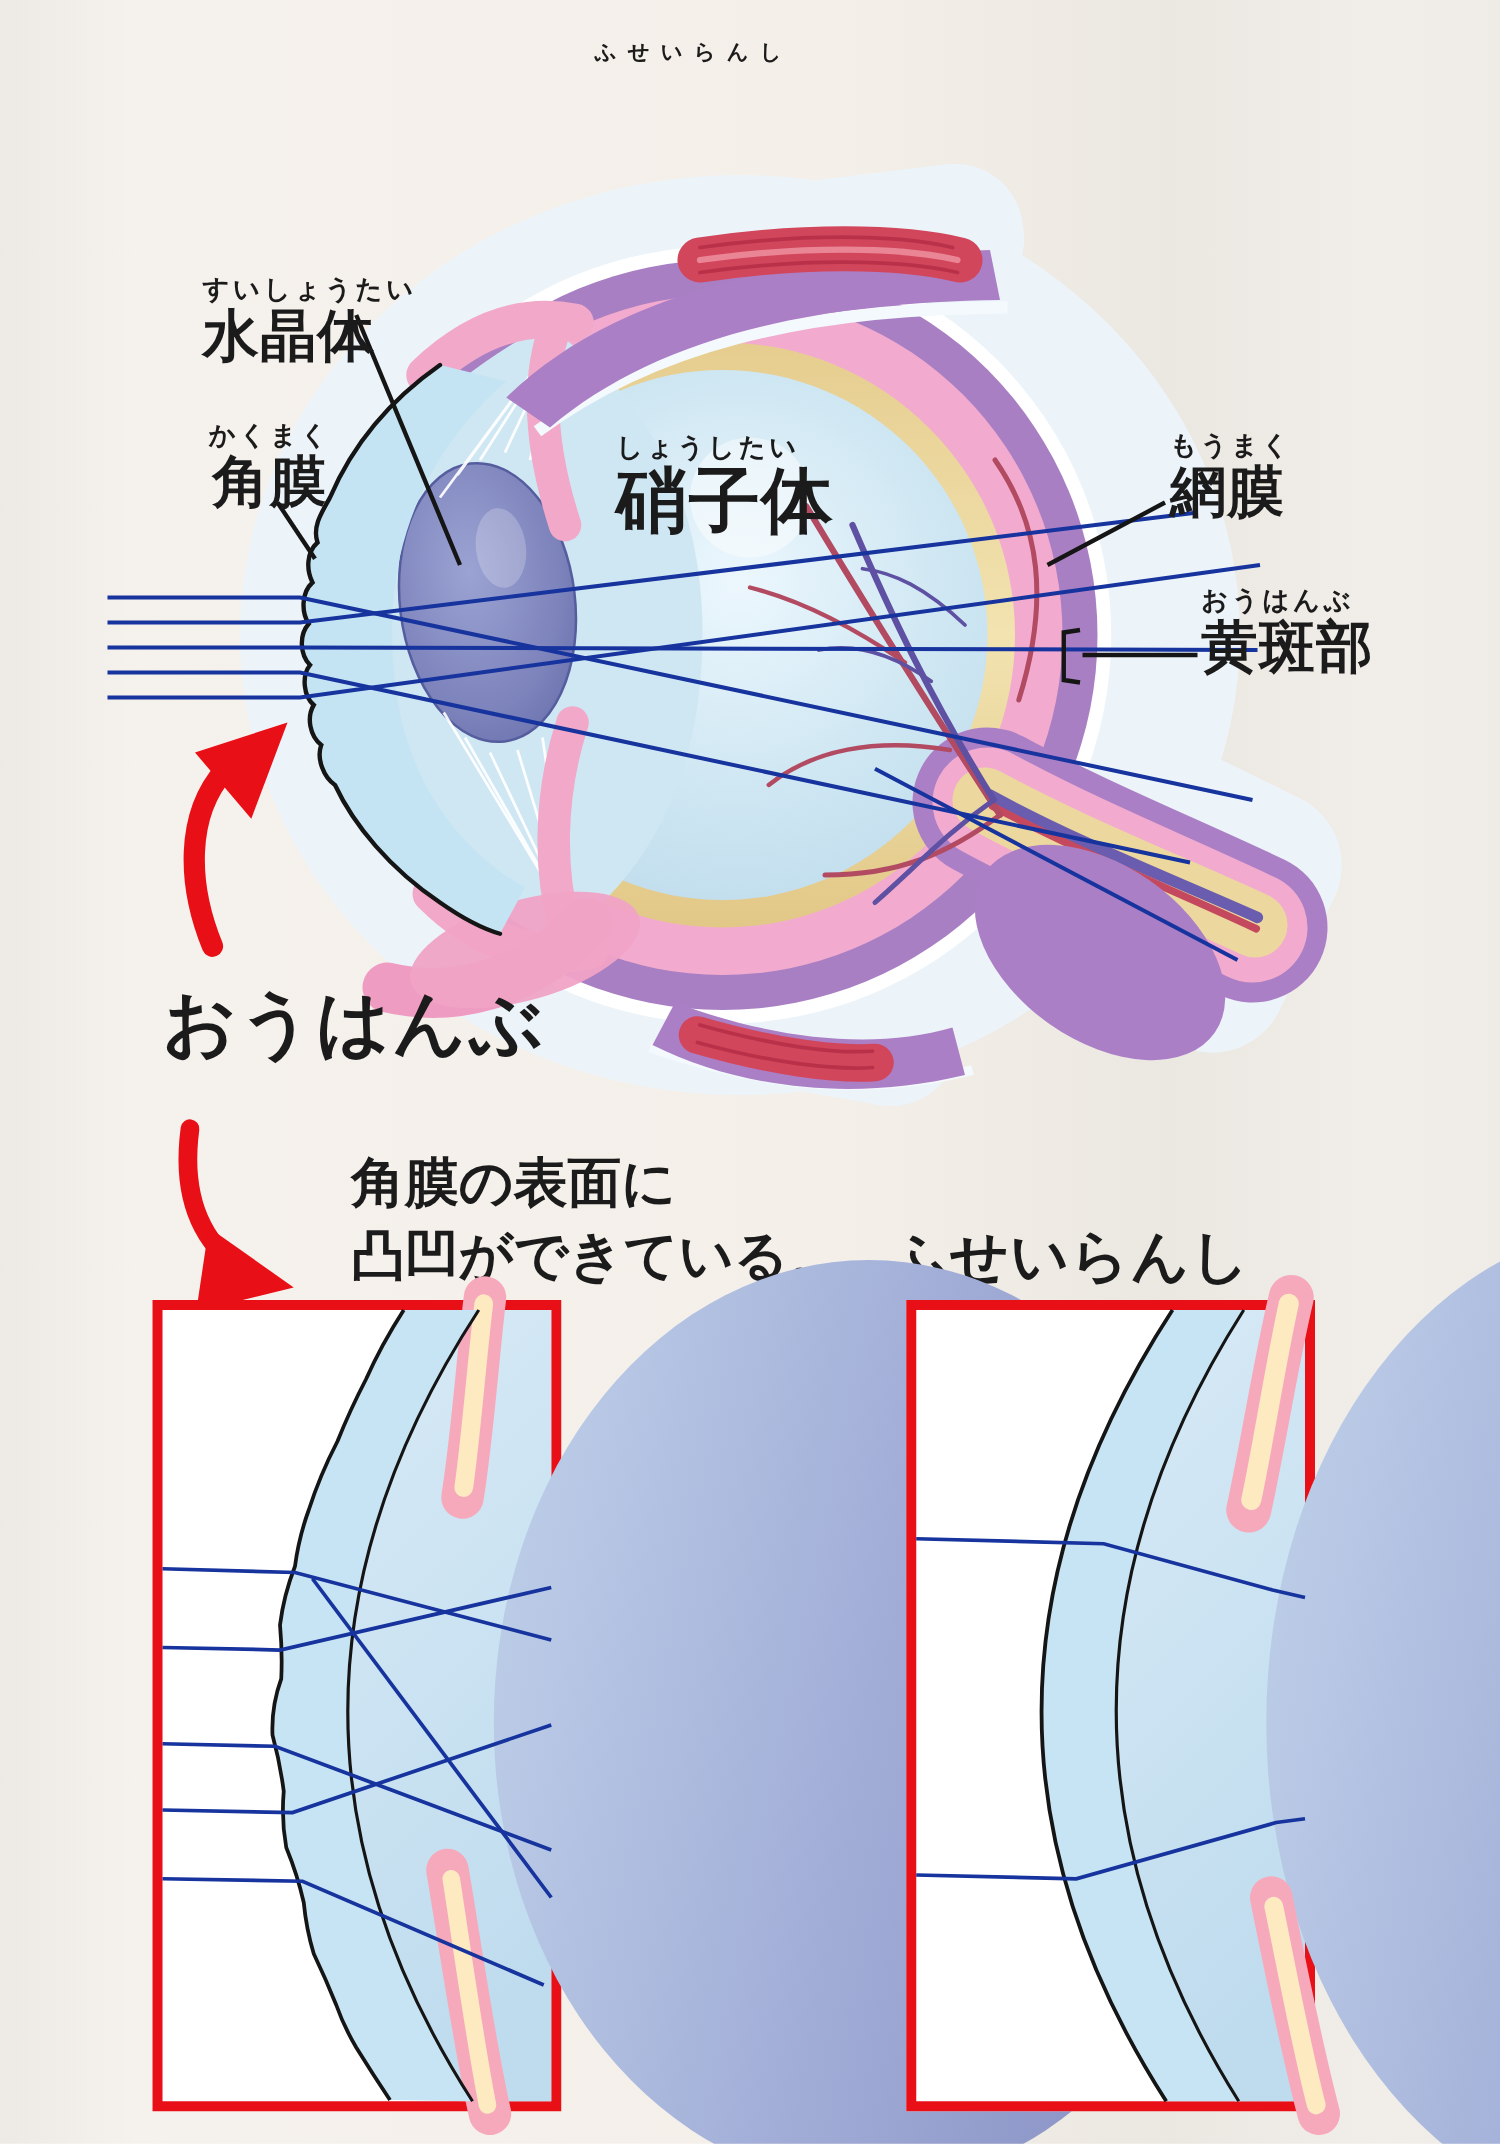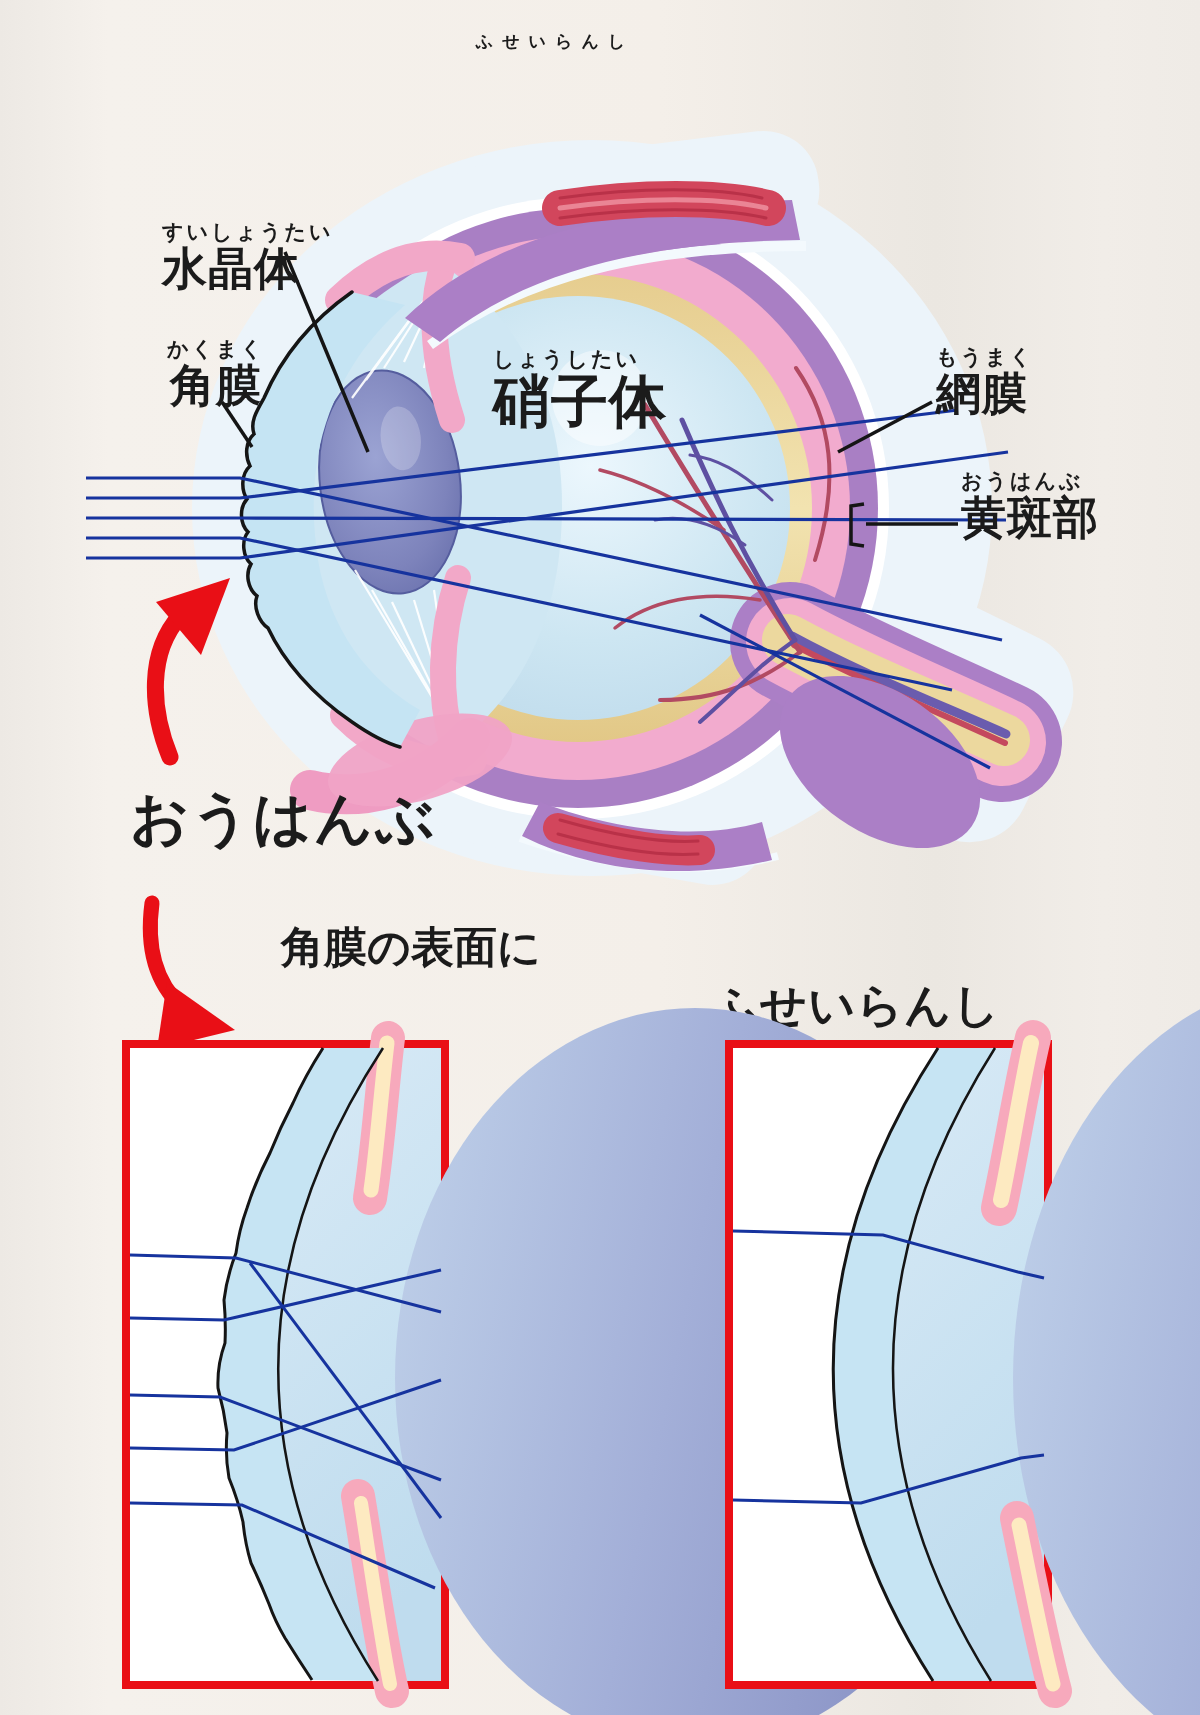--- a/index.html
+++ b/index.html
@@ -218,20 +218,21 @@
 </div>
 <div class="abs anat-label lbl-macula">
   <span class="furi">おうはんぶ</span>
   <span class="main">黄斑部</span>
 </div>
 
 <div class="abs condition-label">おうはんぶ</div>
 
 <div class="abs description">
   <div>角膜の表面に</div>
+  <div>凸凹ができている。</div>
 </div>
 
 <div class="abs normal-caption">ふせいらんし</div>
 
 <div class="abs panel panel-irregular">
   <svg width="311" height="633" viewBox="0 0 311 633">
     <path d="M253,0 Q46,318 248,633 L311,633 L311,0 Z" fill="url(#gPanelBg)"></path>
     <ellipse cx="565" cy="330" rx="300" ry="370" fill="url(#gIris2)"></ellipse>
     <g fill="none" stroke-linecap="round">
       <path d="M258,-10 C252,40 248,100 240,150" stroke="#f7a9bc" stroke-width="34"></path>

